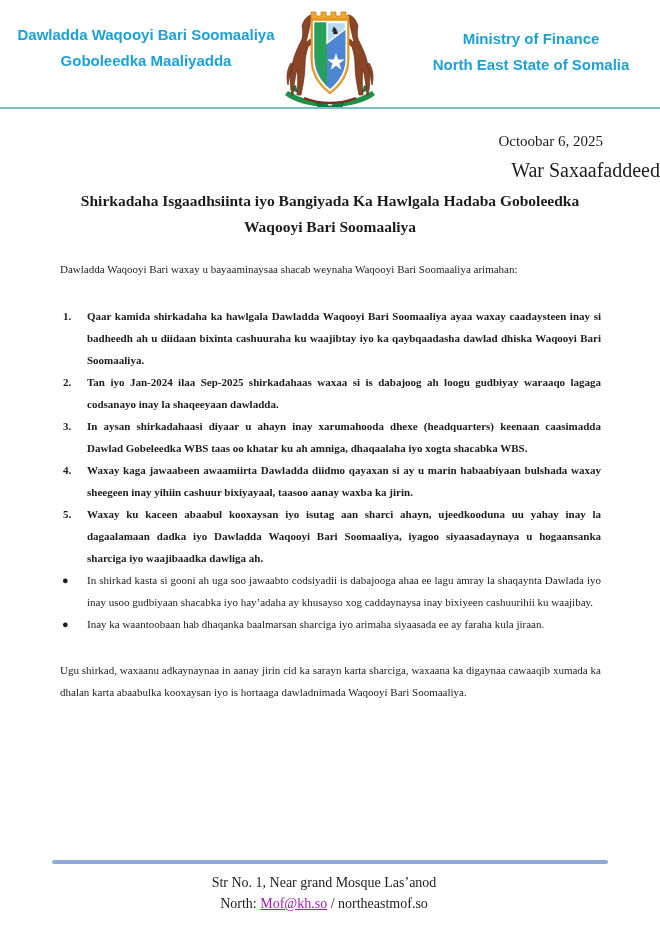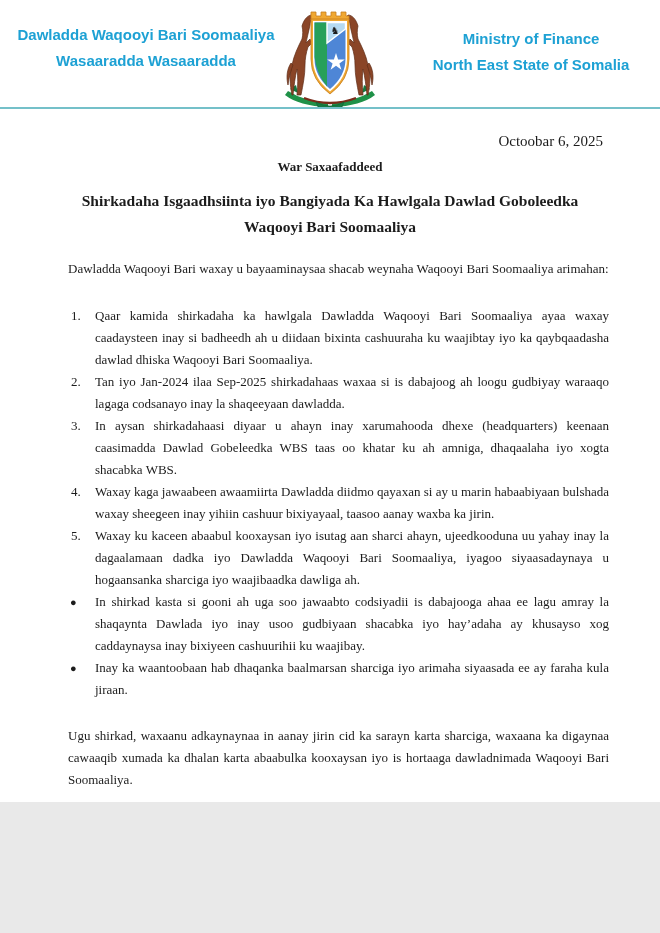--- a/index.html
+++ b/index.html
@@ -1,36 +1,36 @@
 <!DOCTYPE html>
 <html><head>
 <meta charset="utf-8">
 <style>
   html,body{margin:0;padding:0;background:#e9e9e9;}
-  .page{position:relative;width:660px;height:802px;background:#ffffff;margin:0 auto;
+  .page{position:relative;width:660px;height:933px;background:#ffffff;margin:0 auto;
         font-family:"Liberation Serif",serif;color:#1c1c1c;overflow:hidden;
         box-shadow:0 0 0 1px #d8d8d8;}
   
   .org-block{position:absolute;text-align:center;font-family:"Liberation Sans",sans-serif;
              font-weight:bold;font-size:15px;line-height:26px;color:#1da1d4;}
   .org-left{left:6px;top:22px;width:280px;}
   .org-right{left:408px;top:26px;width:246px;}
   .emblem{position:absolute;left:284px;top:5px;width:92px;height:103px;}
   .header-rule{position:absolute;left:0;right:0;top:107px;height:2px;background:#74c0c9;}
   
   .date-line{position:absolute;top:133px;right:57px;font-size:15px;}
-  .doc-title{position:absolute;left:0;right:0;top:159px;text-align:center;
-             font-weight:bold;font-size:13px;}
+  .doc-title{position:absolute;left:0;right:0;top:159px;text-align:right;
+             font-weight:normal;font-size:20px;}
   .doc-subtitle{position:absolute;left:60px;right:60px;top:188px;text-align:center;
                 font-weight:bold;font-size:15.5px;line-height:26px;}
   
-  .content{position:absolute;left:68px;top:258px;width:541px;
-           font-size:13px;line-height:22px;text-align:justify;}
+  .content{position:absolute;left:60px;top:258px;width:541px;
+           font-size:11px;line-height:22px;text-align:justify;}
   .intro{margin:0 0 25px 0;}
-  ol.numbered{list-style:none;margin:0;padding:0;counter-reset:item;}
+  ol.numbered{list-style:none;margin:0;padding:0;counter-reset:item;font-weight:bold;}
   ol.numbered li{position:relative;padding-left:27px;counter-increment:item;}
   ol.numbered li::before{content:counter(item) ".";position:absolute;left:3px;top:0;}
   .directive{margin:30px 0 0 0;text-align:left;}
   ul.bullets{list-style:none;margin:0;padding:0;}
   ul.bullets li{position:relative;padding-left:27px;}
   ul.bullets li::before{content:"\25CF";position:absolute;left:2px;top:0;font-size:11px;}
   .closing{margin:24px 0 0 0;}
   
   .footer-rule{position:absolute;left:52px;right:52px;top:860px;height:4px;
                background:#8eaadb;border-radius:2px;}
@@ -38,21 +38,21 @@
                font-size:14px;line-height:21px;}
   .email-link{color:#a21caf;text-decoration:underline;cursor:pointer;}
 </style>
 </head>
 <body>
 
 <div class="page">
 
   <div class="org-block org-left">
     <div>Dawladda Waqooyi Bari Soomaaliya</div>
-    <div>Wasaaradda Wasaaradda</div>
+    <div>Goboleedka Maaliyadda</div>
   </div>
 
   <div class="emblem">
     <svg viewBox="0 0 92 103" width="92" height="103" aria-hidden="true">
 
       <path d="M4,86 Q20,96 44,98 L44,102 Q15,101 1,90 Z" fill="#1f9148"></path>
       <path d="M88,86 Q72,96 48,98 L48,102 Q77,101 91,90 Z" fill="#1f9148"></path>
       <path d="M6,84 L12,80 L14,88 Z" fill="#157a42"></path>
       <path d="M86,84 L80,80 L78,88 Z" fill="#157a42"></path>
       <path d="M20,93 Q46,103 72,93" stroke="#7a2b1a" stroke-width="2.4" fill="none"></path>
@@ -82,21 +82,21 @@
 
   <div class="org-block org-right">
     <div>Ministry of Finance</div>
     <div>North East State of Somalia</div>
   </div>
 
   <div class="header-rule"></div>
 
   <div class="date-line">Octoobar 6, 2025</div>
   <div class="doc-title">War Saxaafaddeed</div>
-  <div class="doc-subtitle">Shirkadaha Isgaadhsiinta iyo Bangiyada Ka Hawlgala Dawlad Goboleedka Waqooyi Bari Soomaaliya</div>
+  <div class="doc-subtitle">Shirkadaha Isgaadhsiinta iyo Bangiyada Ka Hawlgala Hadaba Goboleedka Waqooyi Bari Soomaaliya</div>
 
   <div class="content">
     <p class="intro">Dawladda Waqooyi Bari waxay u bayaaminaysaa shacab weynaha Waqooyi Bari Soomaaliya arimahan:</p>
 
     <ol class="numbered">
       <li>Qaar kamida shirkadaha ka hawlgala Dawladda Waqooyi Bari Soomaaliya ayaa waxay caadaysteen inay si badheedh ah u diidaan bixinta cashuuraha ku waajibtay iyo ka qaybqaadasha dawlad dhiska Waqooyi Bari Soomaaliya.</li>
       <li>Tan iyo Jan-2024 ilaa Sep-2025 shirkadahaas waxaa si is dabajoog ah loogu gudbiyay waraaqo lagaga codsanayo inay la shaqeeyaan dawladda.</li>
       <li>In aysan shirkadahaasi diyaar u ahayn inay xarumahooda dhexe (headquarters) keenaan caasimadda Dawlad Gobeleedka WBS taas oo khatar ku ah amniga, dhaqaalaha iyo xogta shacabka WBS.</li>
       <li>Waxay kaga jawaabeen awaamiirta Dawladda diidmo qayaxan si ay u marin habaabiyaan bulshada waxay sheegeen inay yihiin cashuur bixiyayaal, taasoo aanay waxba ka jirin.</li>
       <li>Waxay ku kaceen abaabul kooxaysan iyo isutag aan sharci ahayn, ujeedkooduna uu yahay inay la dagaalamaan dadka iyo Dawladda Waqooyi Bari Soomaaliya, iyagoo siyaasadaynaya u hogaansanka sharciga iyo waajibaadka dawliga ah.</li>

